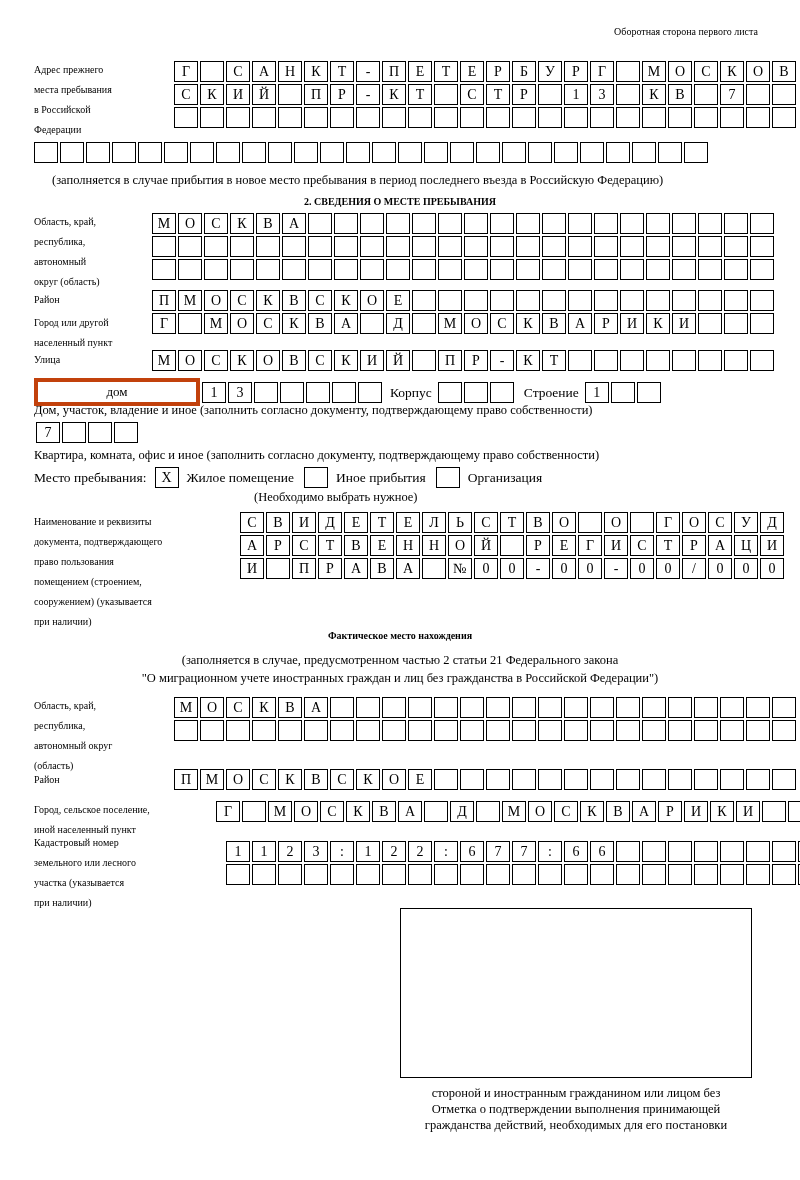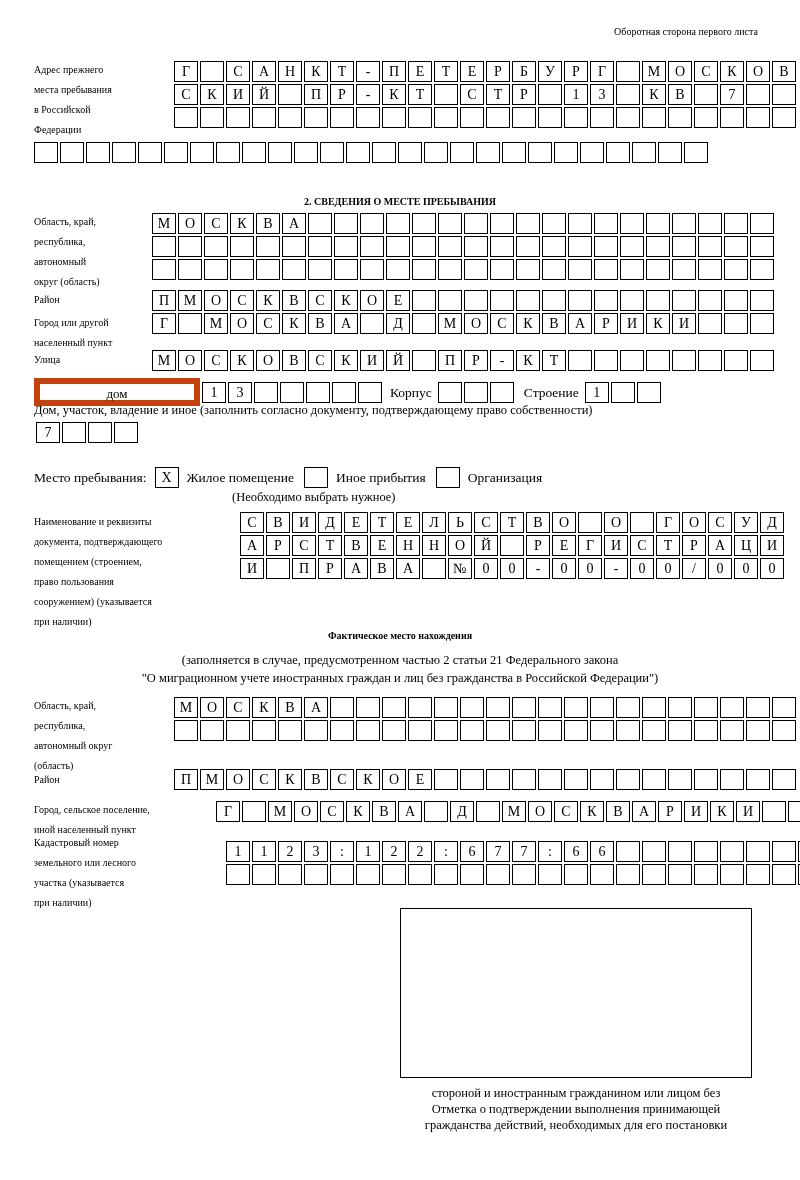--- a/index.html
+++ b/index.html
@@ -48,21 +48,21 @@
     font-family: "Liberation Serif", serif;
     font-size: 14px;
     line-height: 19px;
     text-align: center;
     color: #000;
     background: #fff;
   }
 
   
   .wfield {
-    border: 6px solid #c2410c;
+    border: 4px solid #c2410c;
     box-sizing: border-box;
     height: 28px;
     font-size: 13px;
     line-height: 19px;
     text-align: center;
   }
   .inline-label {
     font-size: 13.5px;
     line-height: 21px;
   }
@@ -199,20 +199,21 @@
         <div class="cell" style="width: 24px;"></div>
         <div class="cell" style="width: 24px;"></div>
         <div class="cell" style="width: 24px;"></div>
         <div class="cell" style="width: 24px;"></div>
         <div class="cell" style="width: 24px;"></div>
         <div class="cell" style="width: 24px;"></div>
         <div class="cell" style="width: 24px;"></div>
       </div>
     </div>
 
+  <div class="abs small" style="left:52px; top:172px; width:700px;">(заполняется в случае прибытия в новое место пребывания в период последнего въезда в Российскую Федерацию)</div>
 
   <div class="abs lbl bold center" style="left:0; top:192px; width:800px;">2. СВЕДЕНИЯ О МЕСТЕ ПРЕБЫВАНИЯ</div>
 
   <div class="abs lbl" style="left:34px; top:212px; width:150px;">
     <div>Область, край,</div>
     <div>республика,</div>
     <div>автономный</div>
     <div>округ (область)</div>
   </div>
   <div class="abs" id="s2-region" style="left: 152px; top: 213px; display: flex; flex-direction: column; gap: 2px;">
@@ -418,37 +419,38 @@
 
   <div class="abs" style="left:34px; top:422px; display:flex; align-items:center;">
     <div id="s2-flat" class="boxrow" style="margin-left:2px;">
         <div class="cell">7</div>
         <div class="cell"></div>
         <div class="cell"></div>
         <div class="cell"></div>
       </div>
   </div>
 
+  <div class="abs small" style="left:34px; top:447px; width:730px;">Квартира, комната, офис и иное (заполнить согласно документу, подтверждающему право собственности)</div>
 
   <div class="abs" style="left:34px; top:467px; display:flex; align-items:center;">
     <div class="inline-label">Место пребывания:</div>
     <div class="checkbox" style="margin-left:8px;">Х</div>
     <div class="inline-label" style="margin-left:8px;">Жилое помещение</div>
     <div class="checkbox" style="margin-left:10px;"></div>
     <div class="inline-label" style="margin-left:8px;">Иное прибытия</div>
     <div class="checkbox" style="margin-left:10px;"></div>
     <div class="inline-label" style="margin-left:8px;">Организация</div>
   </div>
-  <div class="abs small" style="left:232px; top:489px;">(Необходимо выбрать нужное)</div>
+  <div class="abs small" style="left:254px; top:489px;">(Необходимо выбрать нужное)</div>
 
   <div class="abs lbl" style="left:34px; top:512px; width:210px;">
     <div>Наименование и реквизиты</div>
     <div>документа, подтверждающего</div>
+    <div>право пользования</div>
     <div>помещением (строением,</div>
-    <div>право пользования</div>
     <div>сооружением) (указывается</div>
     <div>при наличии)</div>
   </div>
   <div class="abs" id="s2-doc" style="left: 240px; top: 512px; display: flex; flex-direction: column; gap: 2px;">
       <div class="boxrow">
         <div class="cell" style="width: 24px;">С</div>
         <div class="cell" style="width: 24px;">В</div>
         <div class="cell" style="width: 24px;">И</div>
         <div class="cell" style="width: 24px;">Д</div>
         <div class="cell" style="width: 24px;">Е</div>

